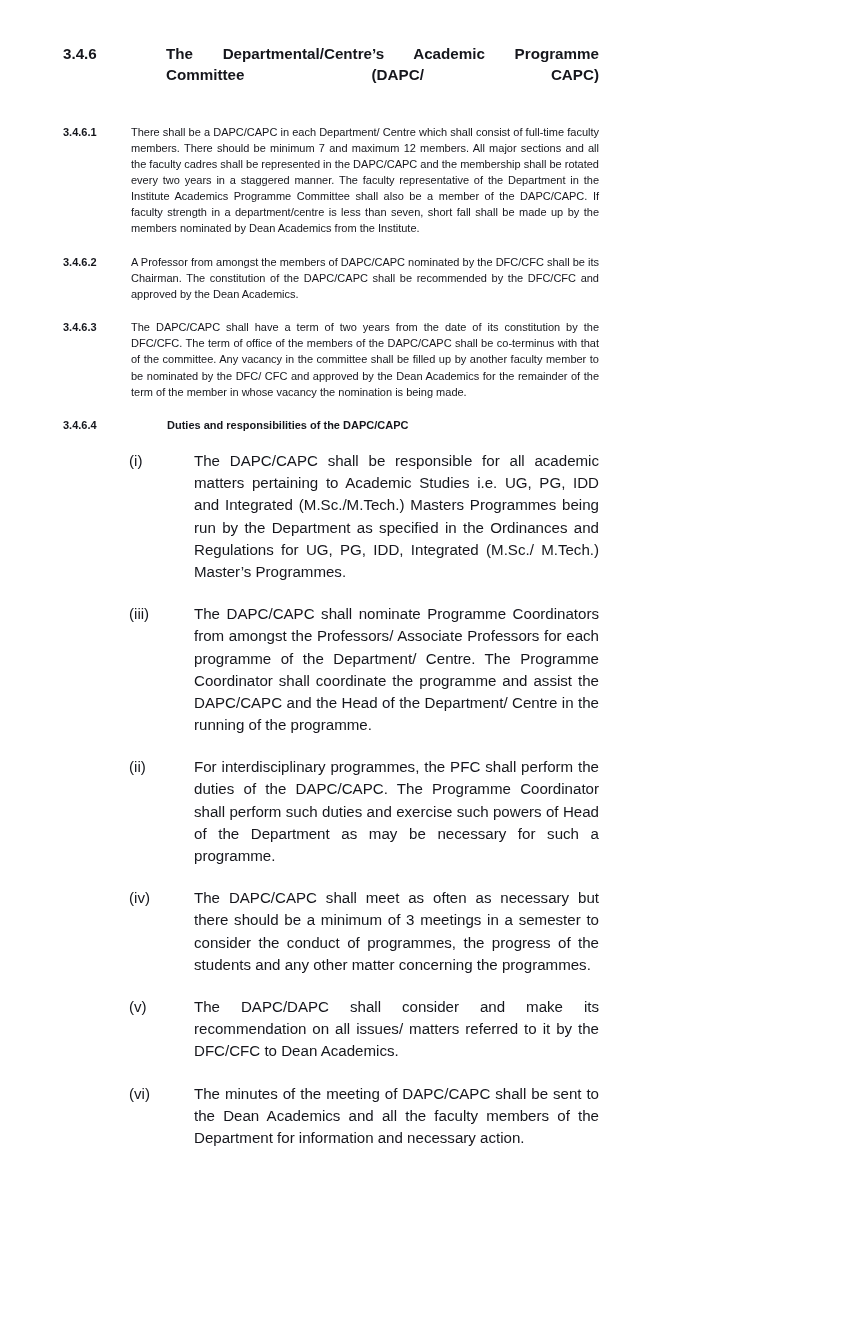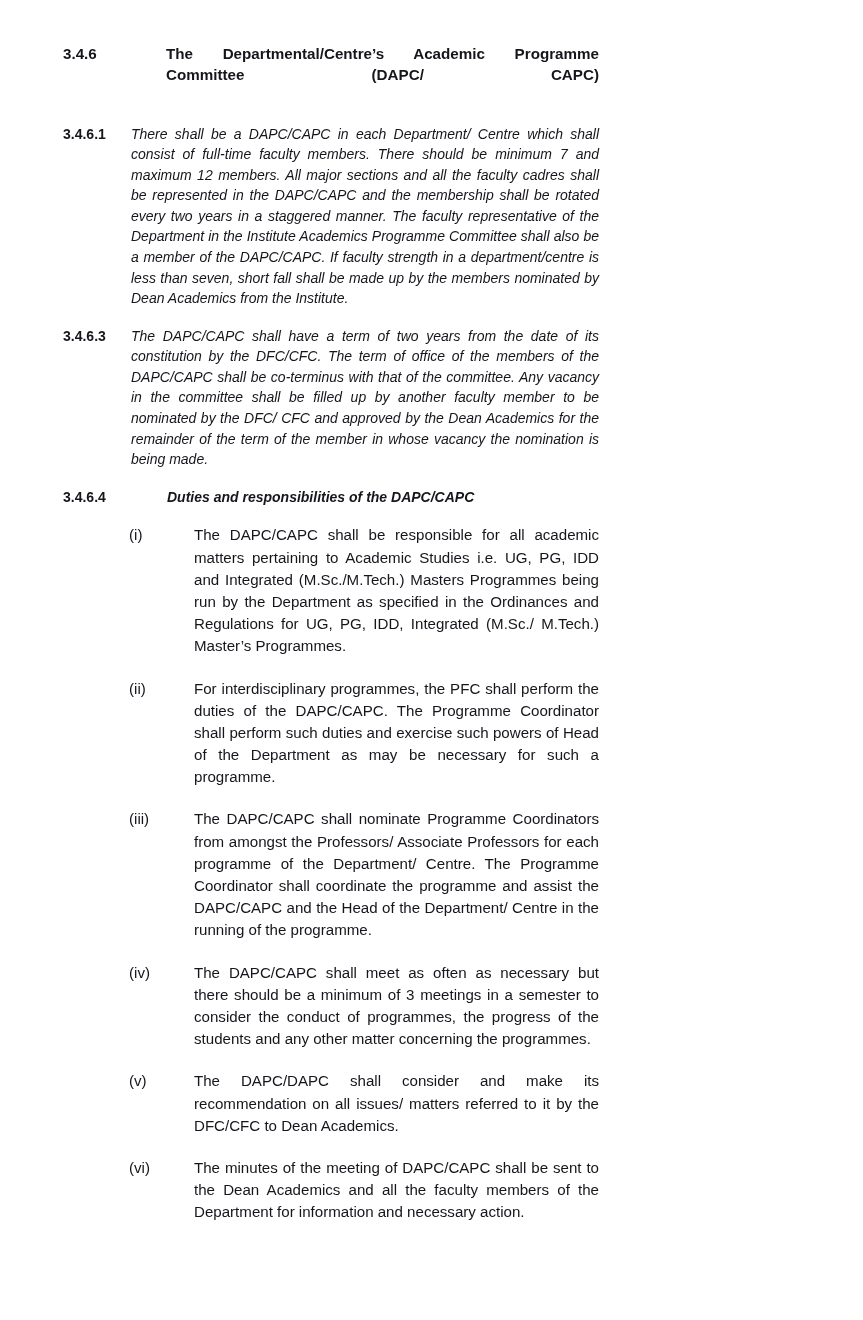--- a/index.html
+++ b/index.html
@@ -42,33 +42,32 @@
   .section-head .txt::after {
     content: "";
     display: inline-block;
     width: 100%;
   }
   
   .clause {
     display: flex;
     align-items: flex-start;
     margin-bottom: 17px;
-    font-size: 14px;
+    font-size: 11px;
     line-height: 1.47;
   }
   .clause .num {
     width: 68px;
     flex: 0 0 68px;
     font-weight: bold;
   }
   .clause .body {
     flex: 1 1 auto;
     text-align: justify;
     text-justify: inter-word;
-    font-style: italic;
   }
   .clause.bold-body .body {
     font-weight: bold;
     margin-left: 36px;
   }
   
   .roman-list {
     margin-top: 16px;
     padding-left: 66px;
   }
@@ -97,46 +96,50 @@
   <div class="section-head">
     <div class="num">3.4.6</div>
     <div class="txt">The Departmental/Centre’s Academic Programme Committee (DAPC/ CAPC)</div>
   </div>
 
   <div class="clause">
     <div class="num">3.4.6.1</div>
     <div class="body">There shall be a DAPC/CAPC in each Department/ Centre which shall consist of full-time faculty members. There should be minimum 7 and maximum 12 members. All major sections and all the faculty cadres shall be represented in the DAPC/CAPC and the membership shall be rotated every two years in a staggered manner.  The faculty representative of the Department in the Institute Academics Programme Committee shall also be a member of the DAPC/CAPC. If faculty strength in a department/centre is less than seven, short fall shall be made up by the members nominated by Dean Academics from the Institute.</div>
   </div>
 
+  <div class="clause">
+    <div class="num">3.4.6.2</div>
+    <div class="body">A Professor from amongst the members of DAPC/CAPC nominated by the DFC/CFC shall be its Chairman. The constitution of the DAPC/CAPC shall be recommended by the DFC/CFC and approved by the Dean Academics.</div>
+  </div>
 
   <div class="clause">
     <div class="num">3.4.6.3</div>
     <div class="body">The DAPC/CAPC shall have a term of two years from the date of its constitution by the DFC/CFC. The term of office of the members of the DAPC/CAPC shall be co-terminus with that of the committee. Any vacancy in the committee shall be filled up by another faculty member to be nominated by the DFC/ CFC and approved by the Dean Academics for the remainder of the term of the member in whose vacancy the nomination is being made.</div>
   </div>
 
   <div class="clause bold-body">
     <div class="num">3.4.6.4</div>
     <div class="body">Duties and responsibilities of the DAPC/CAPC</div>
   </div>
 
   <div class="roman-list">
 
     <div class="roman-item">
       <div class="rnum">(i)</div>
       <div class="rbody">The DAPC/CAPC shall be responsible for all academic matters pertaining to Academic Studies i.e. UG, PG, IDD and Integrated (M.Sc./M.Tech.) Masters Programmes being run by the Department as specified in the Ordinances and Regulations for UG, PG, IDD, Integrated (M.Sc./ M.Tech.) Master’s Programmes.</div>
     </div>
 
     <div class="roman-item">
-      <div class="rnum">(ii)</div>
-      <div class="rbody">For interdisciplinary programmes, the PFC shall perform the duties of the DAPC/CAPC. The Programme Coordinator shall perform such duties and exercise such powers of Head of the Department as may be necessary for such a programme.</div>
+      <div class="rnum">(iii)</div>
+      <div class="rbody">The DAPC/CAPC shall nominate Programme Coordinators from amongst the Professors/ Associate Professors for each programme of the Department/ Centre. The Programme Coordinator shall coordinate the programme and assist the DAPC/CAPC and the Head of the Department/ Centre in the running of the programme.</div>
     </div>
 
     <div class="roman-item">
-      <div class="rnum">(iii)</div>
-      <div class="rbody">The DAPC/CAPC shall nominate Programme Coordinators from amongst the Professors/ Associate Professors for each programme of the Department/ Centre. The Programme Coordinator shall coordinate the programme and assist the DAPC/CAPC and the Head of the Department/ Centre in the running of the programme.</div>
+      <div class="rnum">(ii)</div>
+      <div class="rbody">For interdisciplinary programmes, the PFC shall perform the duties of the DAPC/CAPC. The Programme Coordinator shall perform such duties and exercise such powers of Head of the Department as may be necessary for such a programme.</div>
     </div>
 
     <div class="roman-item">
       <div class="rnum">(iv)</div>
       <div class="rbody">The DAPC/CAPC shall meet as often as necessary but there should be a minimum of 3 meetings in a semester to consider the conduct of programmes, the progress of the students and any other matter concerning the programmes.</div>
     </div>
 
     <div class="roman-item">
       <div class="rnum">(v)</div>
       <div class="rbody">The DAPC/DAPC shall consider and make its recommendation on all issues/ matters referred to it by the DFC/CFC to Dean Academics.</div>

